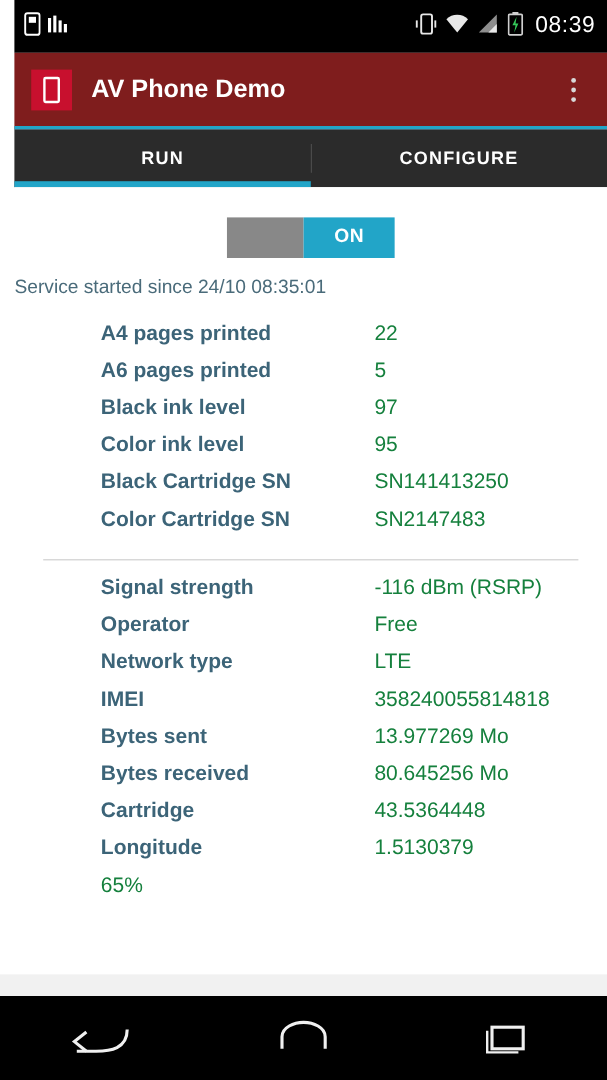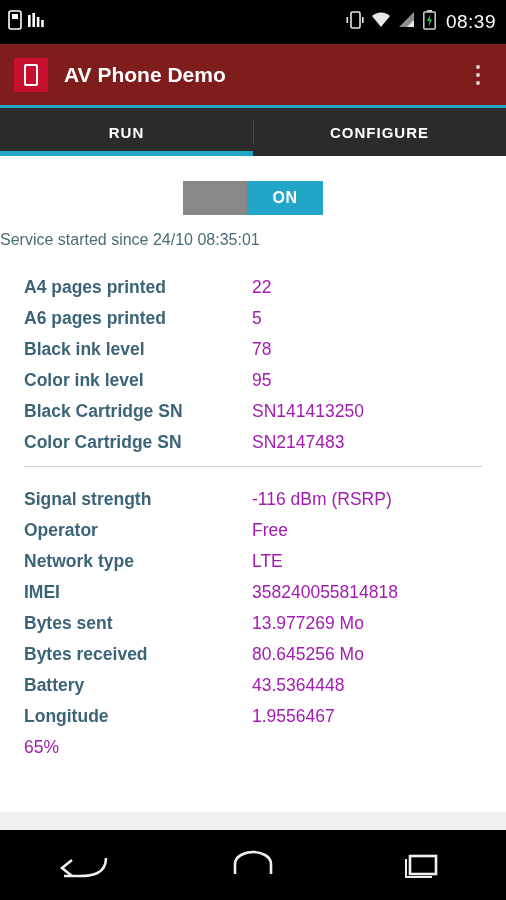--- a/index.html
+++ b/index.html
@@ -2,21 +2,21 @@
 <html><head>
 <meta charset="utf-8">
 <style>
   * { box-sizing: border-box; margin: 0; padding: 0; }
   body {
     width: 506px; height: 900px;
     background: #ffffff;
     font-family: "Liberation Sans", sans-serif;
     overflow: hidden;
   }
-  .phone { position: relative; width: 506px; height: 900px; background: #fff; }
+  .phone { position: relative; width: 506px; height: 900px; background: #fff; padding-left: 12px; }
 
   
   .statusbar {
     height: 44px; background: #000000;
     display: flex; align-items: center;
     padding: 0 10px 0 8px;
     color: #ffffff;
   }
   .sb-left { display: flex; align-items: center; gap: 6px; }
   .sb-right { margin-left: auto; display: flex; align-items: center; gap: 7px; }
@@ -76,23 +76,23 @@
     display: flex; align-items: center; justify-content: center;
     font-size: 16px; font-weight: bold; letter-spacing: 0.5px;
   }
 
   .service-line {
     text-align: left; padding: 16px 24px 0 0;
     color: #4a6b7a; font-size: 16px;
   }
 
   .table { margin-top: 18px; padding: 0 24px; }
-  .row { display: flex; align-items: flex-end; height: 31px; }
+  .row { display: flex; align-items: flex-start; height: 31px; margin-left: 48px; }
   .k { width: 228px; color: #3c6478; font-size: 17.5px; font-weight: bold; }
-  .v { color: #a21caf; font-size: 17.5px; }
+  .v { color: #15803d; font-size: 17.5px; }
 
   .sep { height: 1px; background: #cfcfcf; margin: 13px 24px 12px 24px; }
 
   
   .navbar {
     position: absolute; left: 0; bottom: 0; width: 506px; height: 70px;
     background: #000000; display: flex; align-items: center; justify-content: space-around;
   }
   .navbar .btn { width: 70px; height: 50px; display:flex; align-items:center; justify-content:center; }
   .strip { position:absolute; left:0; bottom:70px; width:506px; height:18px; background:#f1f1f1; }
@@ -186,21 +186,21 @@
       <div class="row">
         <div class="k">A4 pages printed</div>
         <div class="v">22</div>
       </div>
       <div class="row">
         <div class="k">A6 pages printed</div>
         <div class="v">5</div>
       </div>
       <div class="row">
         <div class="k">Black ink level</div>
-        <div class="v">78</div>
+        <div class="v">97</div>
       </div>
       <div class="row">
         <div class="k">Color ink level</div>
         <div class="v">95</div>
       </div>
       <div class="row">
         <div class="k">Black Cartridge SN</div>
         <div class="v">SN141413250</div>
       </div>
       <div class="row">
@@ -230,26 +230,26 @@
       </div>
       <div class="row">
         <div class="k">Bytes sent</div>
         <div class="v">13.977269 Mo</div>
       </div>
       <div class="row">
         <div class="k">Bytes received</div>
         <div class="v">80.645256 Mo</div>
       </div>
       <div class="row">
-        <div class="k">Battery</div>
+        <div class="k">Cartridge</div>
         <div class="v">43.5364448</div>
       </div>
       <div class="row">
         <div class="k">Longitude</div>
-        <div class="v">1.9556467</div>
+        <div class="v">1.5130379</div>
       </div>
       <div class="row">
         <div class="v">65%</div>
       </div>
     </div>
   </div>
 
   <div class="strip"></div>
 
   <div class="navbar">

